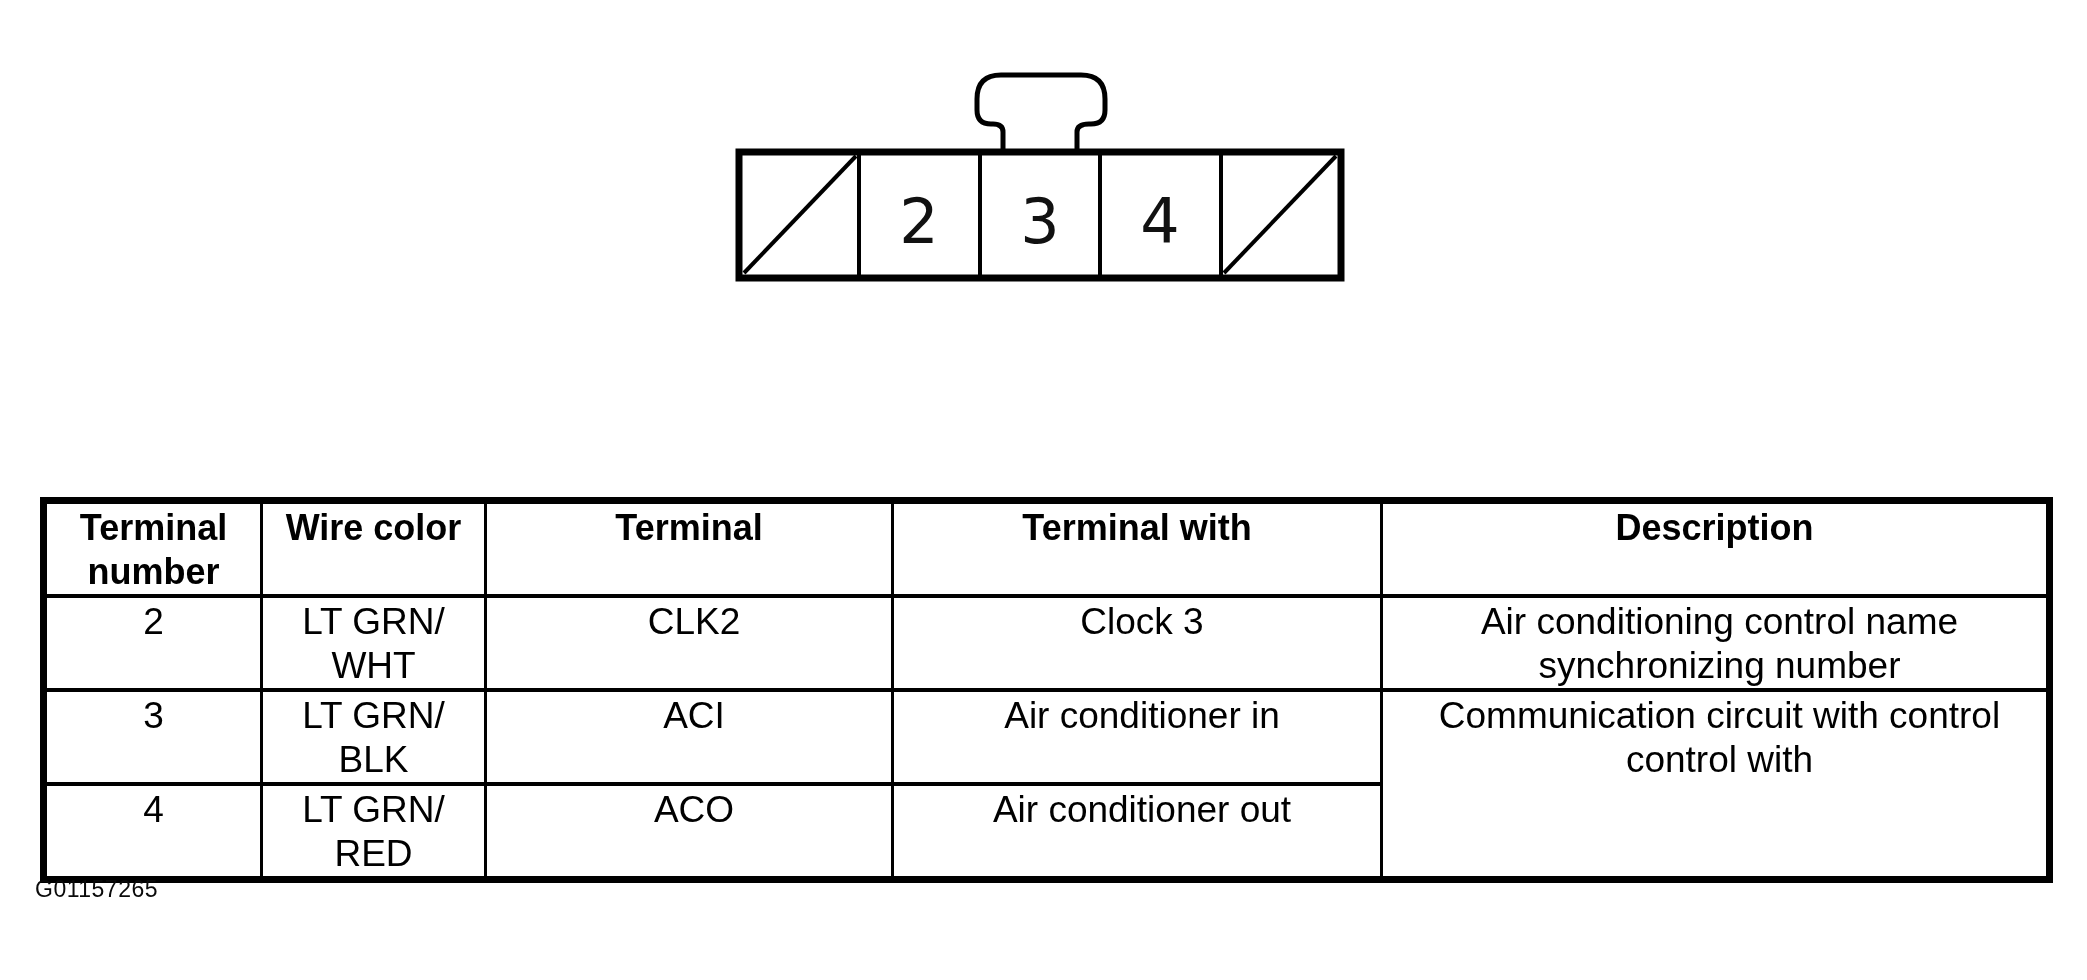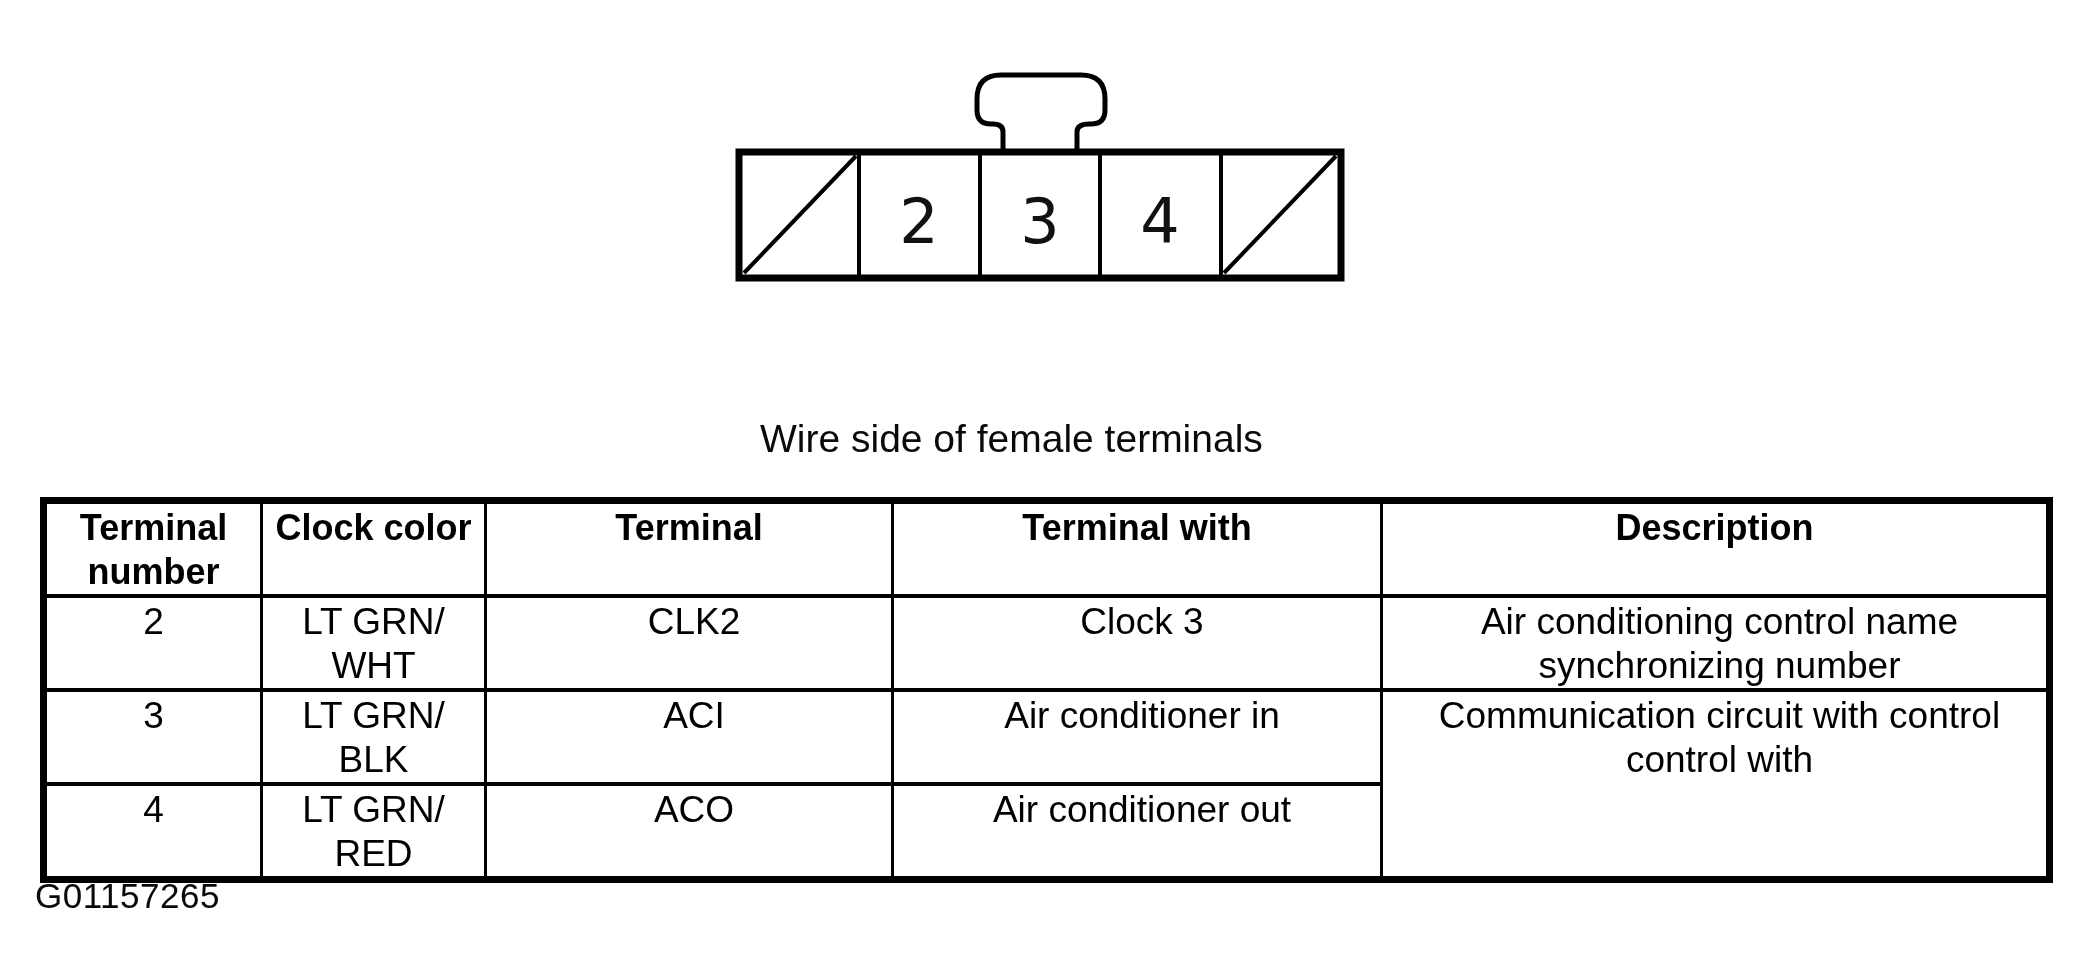--- a/index.html
+++ b/index.html
@@ -83,21 +83,21 @@
   td.c-center { text-align: center; }
   td.c-left   { text-align: center; padding-left: 14px; }
 
   .line { display: block; white-space: nowrap; }
 
   
   .figure-id {
     position: absolute;
     left: 35px;
     top: 876px;
-    font-size: 35px;
+    font-size: 23px;
     letter-spacing: 0.5px;
     color: #0a0a0a;
   }
 </style>
 </head>
 <body>
 
 <div class="page">
 
   <svg class="connector-svg" viewBox="0 0 618 218" xmlns="http://www.w3.org/2000/svg">
@@ -114,34 +114,33 @@
     <line x1="486" y1="84" x2="486" y2="210" stroke="#000" stroke-width="4"></line>
 
     <line x1="9" y1="205" x2="121" y2="88" stroke="#000" stroke-width="4"></line>
     <line x1="489" y1="205" x2="601" y2="88" stroke="#000" stroke-width="4"></line>
 
     <text x="184" y="175" text-anchor="middle">2</text>
     <text x="305" y="175" text-anchor="middle">3</text>
     <text x="425" y="175" text-anchor="middle">4</text>
   </svg>
 
-  <div class="caption">Wire side of female terminals</div>
 
   <table class="terminal-table">
     <colgroup>
       <col class="col-num">
         <col class="col-wire">
         <col class="col-term">
         <col class="col-name">
         <col class="col-desc">
     </colgroup>
     <tbody>
       <tr class="row-h">
         <th>Terminal number</th>
-        <th>Clock color</th>
+        <th>Wire color</th>
         <th>Terminal</th>
         <th>Terminal with</th>
         <th>Description</th>
       </tr>
 
       <tr class="row-data">
         <td class="c-center">2</td>
         <td class="c-center">
           <span class="line">LT GRN/</span>
           <span class="line">WHT</span>

